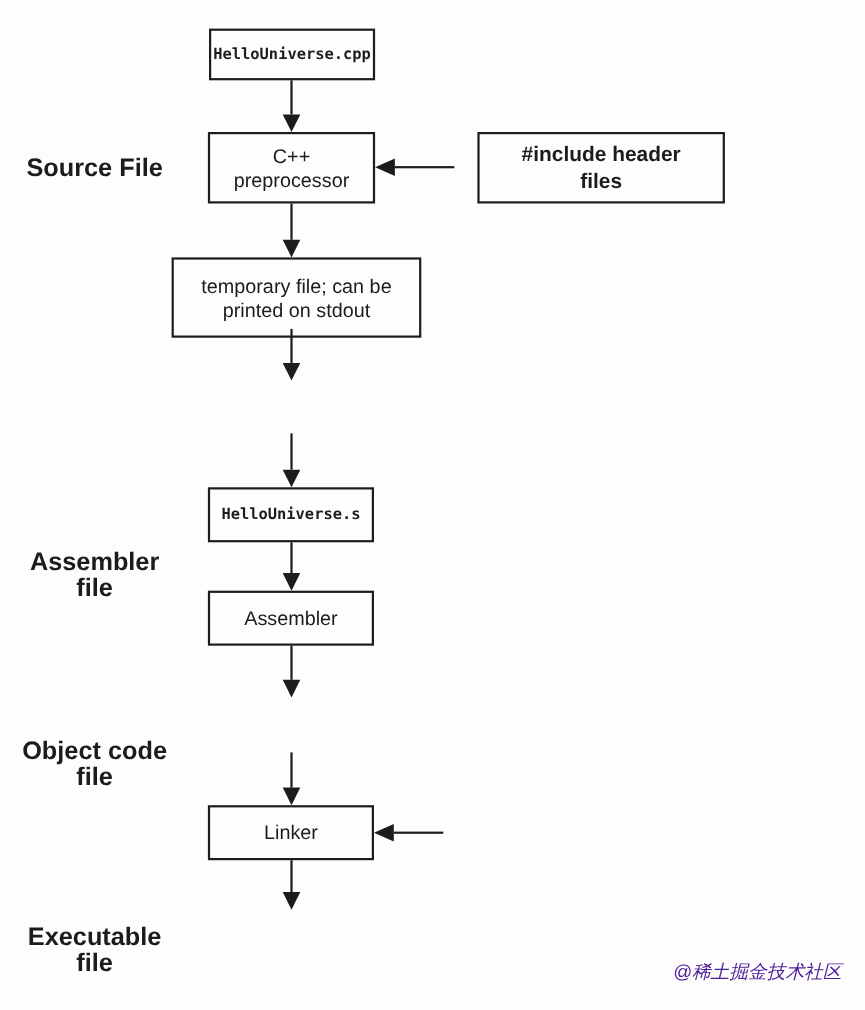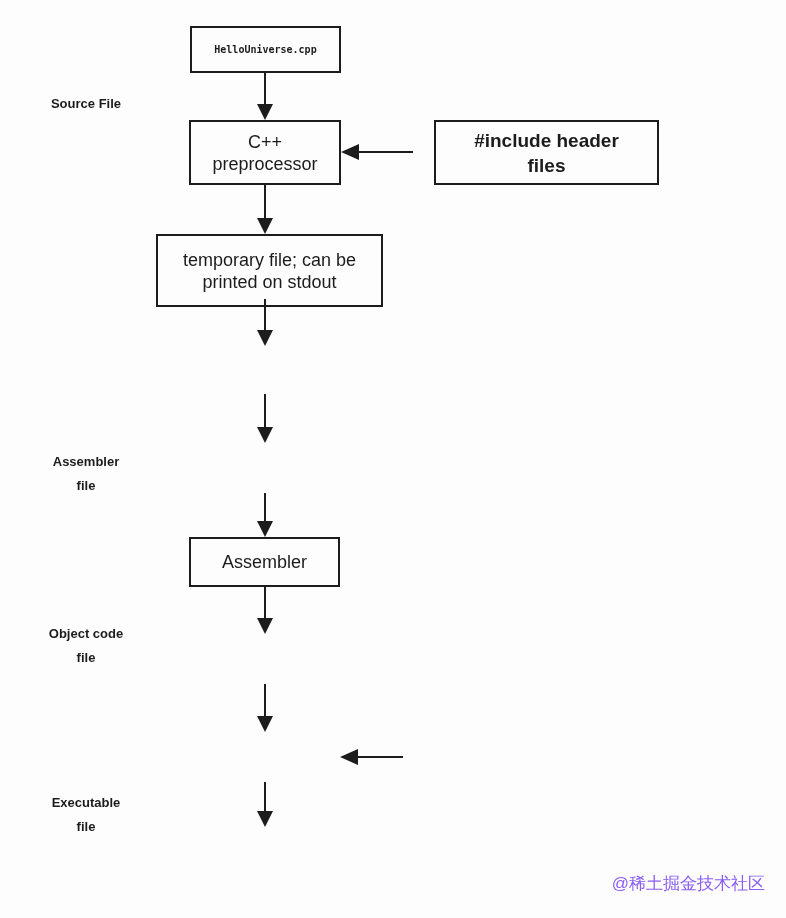--- a/index.html
+++ b/index.html
@@ -20,36 +20,37 @@
     align-items:center;
     justify-content:center;
     text-align:center;
     white-space:pre-line;
     font-size:18px;
     line-height:22px;
   }
   .mono{
     font-family:"DejaVu Sans Mono", monospace;
     font-weight:bold;
-    font-size:10px;
+    font-size:14px;
   }
   .boldbox{
     font-weight:bold;
     font-size:19px;
     line-height:25px;
   }
   .stage-label{
     position:absolute;
     left:16px;
     width:140px;
     text-align:center;
     font-weight:bold;
-    font-size:13px;
+    font-size:23px;
     line-height:24px;
     white-space:pre-line;
+    margin-top:48px;
   }
   .vstem{
     position:absolute;
     width:2px;
     background:#1c1c1c;
     left:264px;
   }
   .vhead{
     position:absolute;
     left:257px;
@@ -68,42 +69,45 @@
     width:0;height:0;
     border-top:8px solid transparent;
     border-bottom:8px solid transparent;
     border-right:18px solid #1c1c1c;
   }
   .watermark{
     position:absolute;
     right:21px;
     top:872px;
     font-size:17px;
-    color:#8b5cf6;
+    color:#4c1d95;
+    font-style:italic;
   }
 </style>
 </head>
 <body>
 
 <div class="canvas">
 
   <div class="stage-label" style="top:92px">Source File</div>
   <div class="stage-label" style="top:450px">Assembler
 file</div>
   <div class="stage-label" style="top:622px">Object code
 file</div>
   <div class="stage-label" style="top:791px">Executable
 file</div>
 
   <div class="box mono" style="left:190px;top:26px;width:151px;height:47px">HelloUniverse.cpp</div>
   <div class="box" style="left:189px;top:120px;width:152px;height:65px">C++
 preprocessor</div>
   <div class="box" style="left:156px;top:234px;width:227px;height:73px">temporary file; can be
 printed on stdout</div>
+  <div class="box mono" style="left:189px;top:443px;width:151px;height:50px">HelloUniverse.s</div>
   <div class="box" style="left:189px;top:537px;width:151px;height:50px">Assembler</div>
+  <div class="box" style="left:189px;top:732px;width:151px;height:50px">Linker</div>
 
   <div class="box boldbox" style="left:434px;top:120px;width:225px;height:65px">#include header
 files</div>
 
   <div class="vstem" style="top:73px;height:31px"></div>
   <div class="vhead" style="top:104px"></div>
 
   <div class="vstem" style="top:185px;height:33px"></div>
   <div class="vhead" style="top:218px"></div>
 

